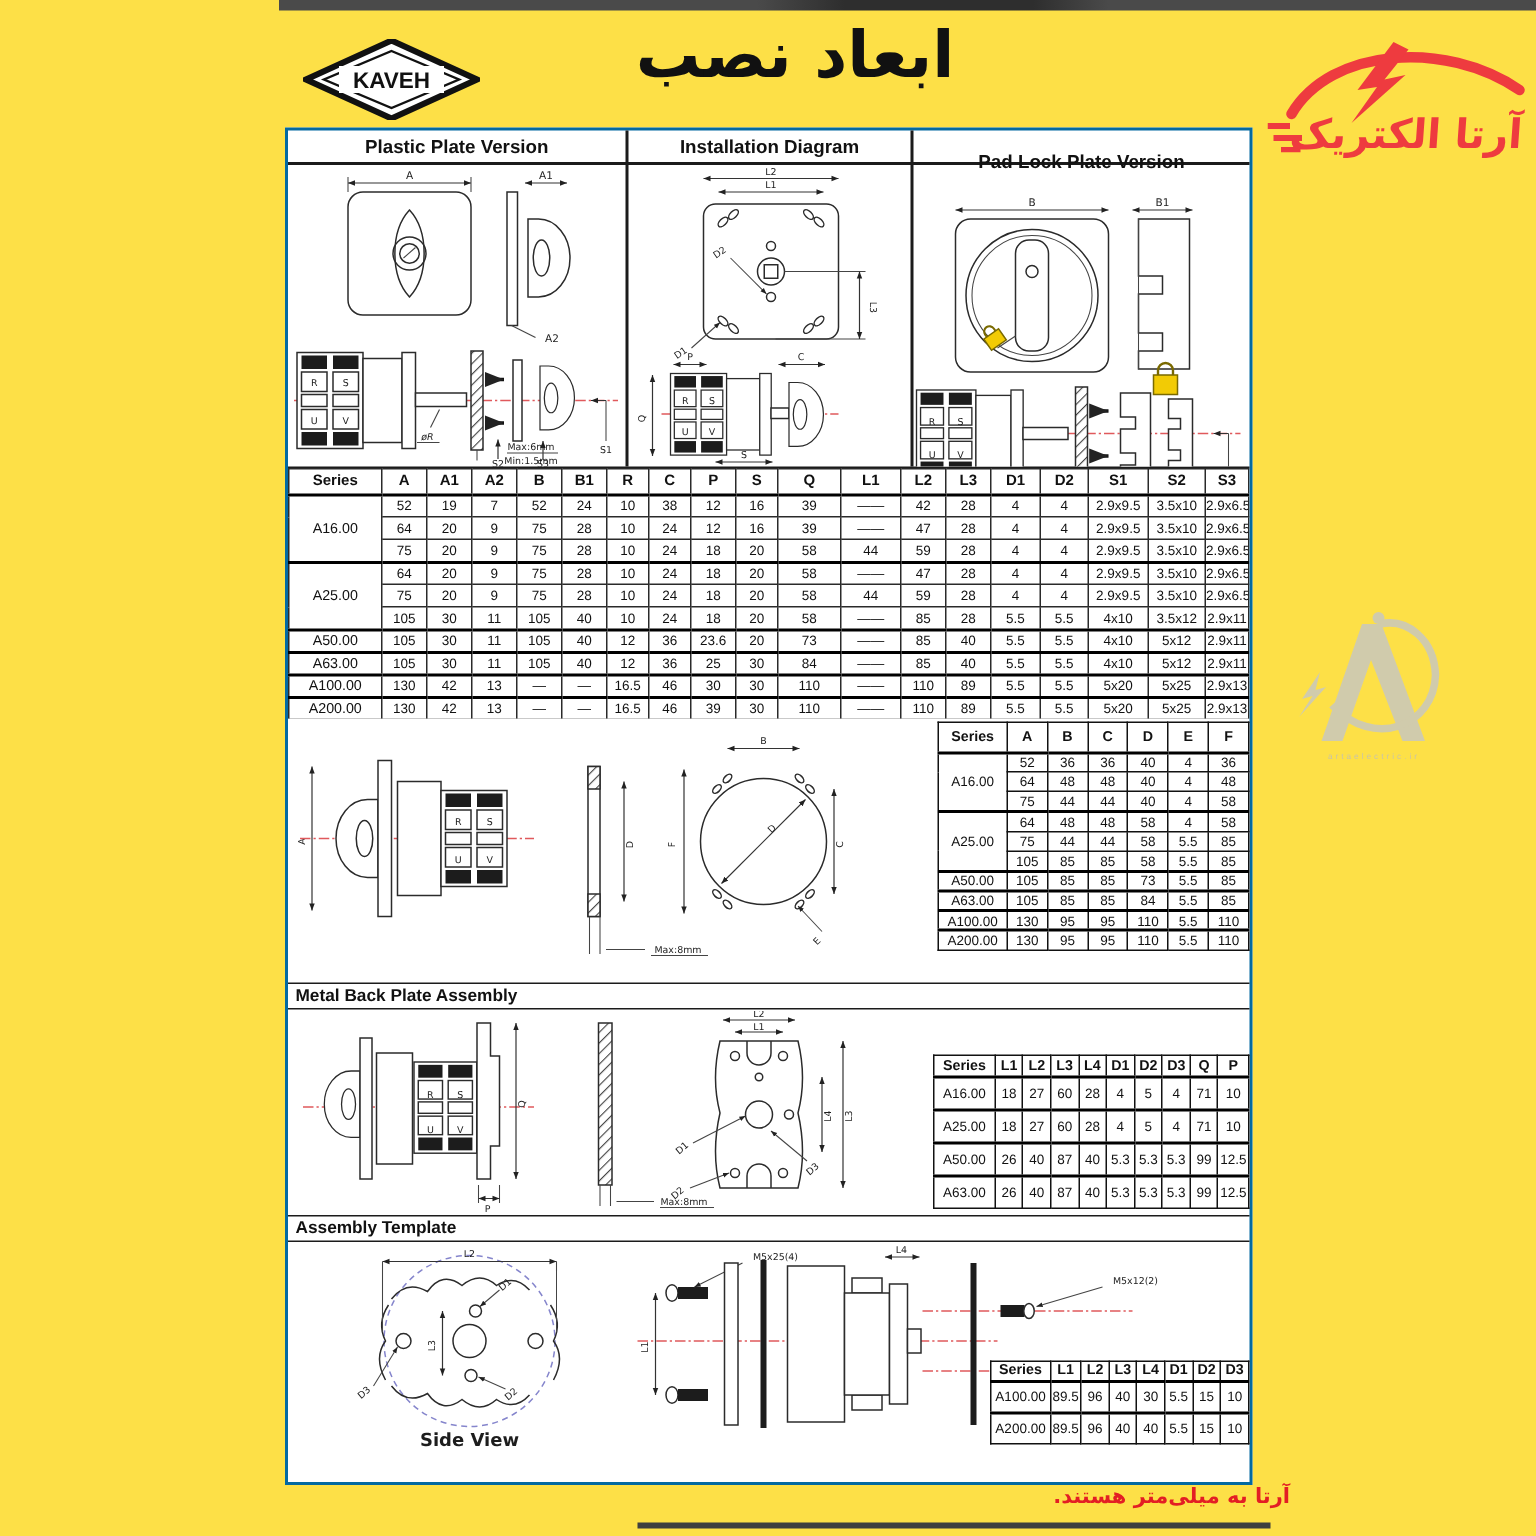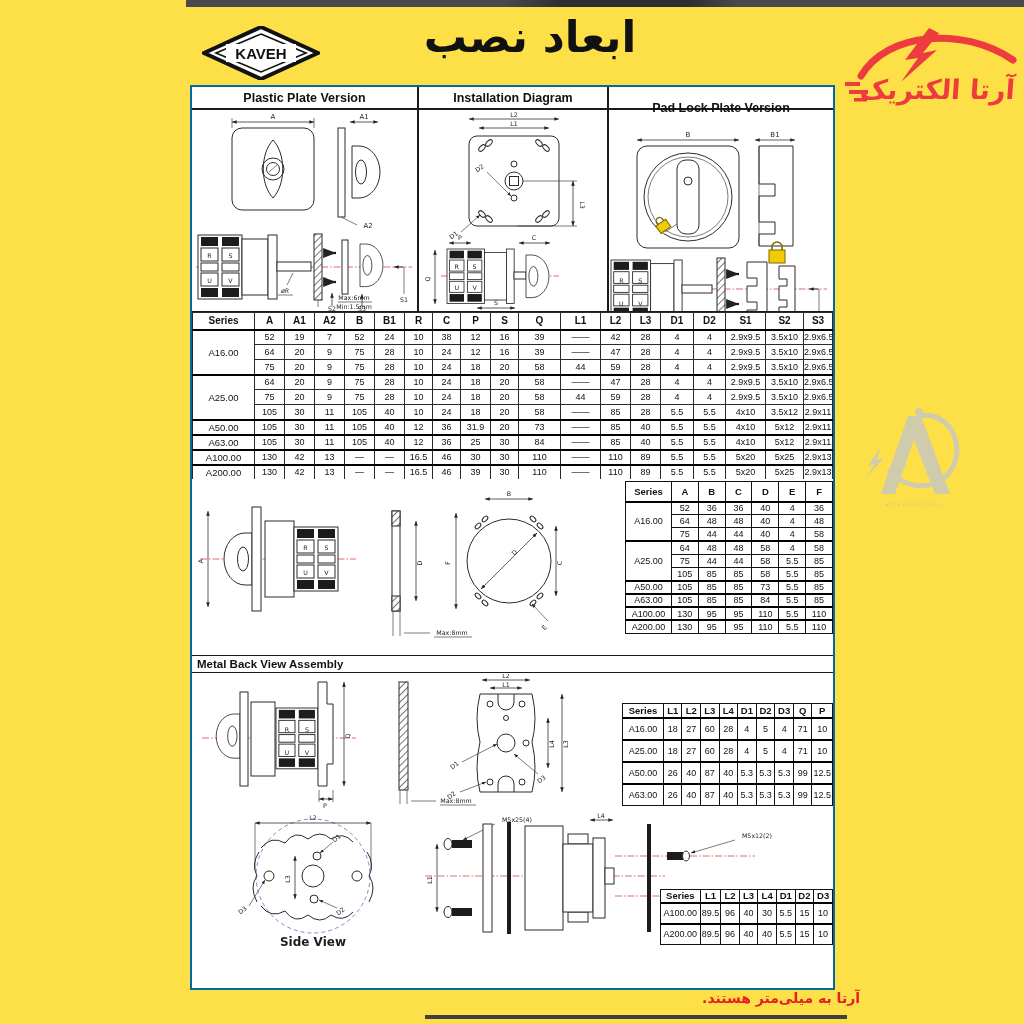--- a/index.html
+++ b/index.html
@@ -462,21 +462,21 @@
             </tr>
             <tr class="group-start">
               <td rowspan="1" class="series-cell">A50.00</td>
               <td>105</td>
               <td>30</td>
               <td>11</td>
               <td>105</td>
               <td>40</td>
               <td>12</td>
               <td>36</td>
-              <td>31.9</td>
+              <td>23.6</td>
               <td>20</td>
               <td>73</td>
               <td>——</td>
               <td>85</td>
               <td>40</td>
               <td>5.5</td>
               <td>5.5</td>
               <td>4x10</td>
               <td>5x12</td>
               <td>2.9x11</td>
@@ -691,21 +691,21 @@
               <td>95</td>
               <td>95</td>
               <td>110</td>
               <td>5.5</td>
               <td>110</td>
             </tr>
           </tbody>
         </table>
     </div>
 
-    <div class="sech">Metal Back View Assembly</div>
+    <div class="sech">Metal Back Plate Assembly</div>
     <div class="area a-metal">
       <svg width="425" height="135" viewBox="0 0 425 135" style="position:absolute;left:2px;top:1px">
         <line x1="8" y1="64" x2="162" y2="64" class="cl"></line>
         <g transform="translate(46,40) scale(-0.85,0.85)">
             <use href="#handle"></use>
           </g>
         <rect x="46" y="18" width="8" height="94" class="ln"></rect>
         <rect x="57" y="28" width="24" height="74" class="ln"></rect>
         <g transform="translate(82,34) scale(0.95)">
             <use href="#termblock"></use>
@@ -813,20 +813,21 @@
               <td>5.3</td>
               <td>5.3</td>
               <td>5.3</td>
               <td>99</td>
               <td>12.5</td>
             </tr>
           </tbody>
         </table>
     </div>
 
+    <div class="sech">Assembly Template</div>
     <div class="area a-tmpl">
       <svg width="635" height="142" viewBox="0 0 635 142" style="position:absolute;left:3px;top:0">
         <circle cx="118" cy="66" r="57" fill="none" stroke="#8585cc" stroke-width="1" stroke-dasharray="4 3"></circle>
         <path d="M66,38 q10,-13 24,-5 q10,-14 23,-4 q12,-10 23,0 q12,-8 22,3" class="lnf"></path>
         <path d="M66,96 q10,13 24,5 q10,14 23,4 q12,10 23,0 q12,8 22,-3" class="lnf"></path>
         <path d="M64,42 q-8,12 -2,24 q-8,11 0,26" class="lnf"></path>
         <path d="M172,42 q8,12 2,24 q8,11 0,26" class="lnf"></path>
         <circle cx="118" cy="66" r="11" class="lnf"></circle>
         <circle cx="74" cy="66" r="5" class="lnf"></circle>
           <circle cx="162" cy="66" r="5" class="lnf"></circle>

